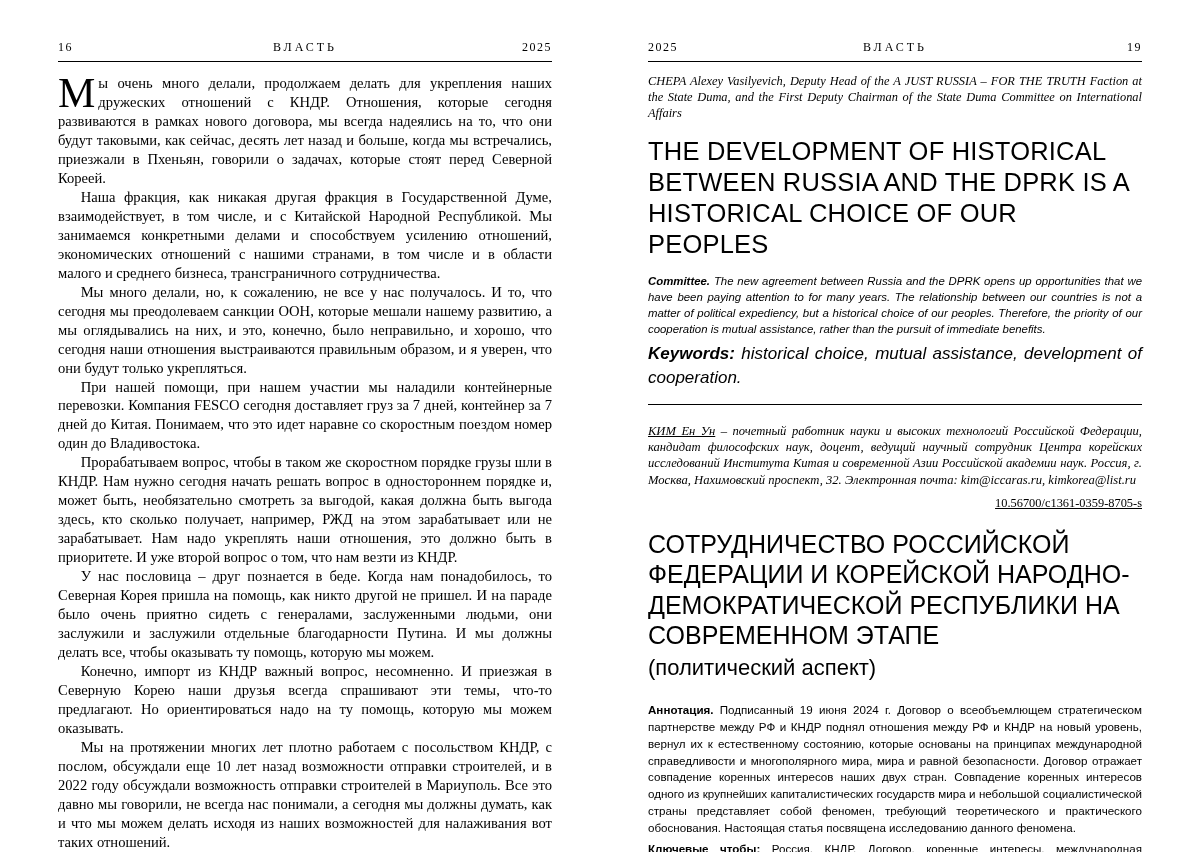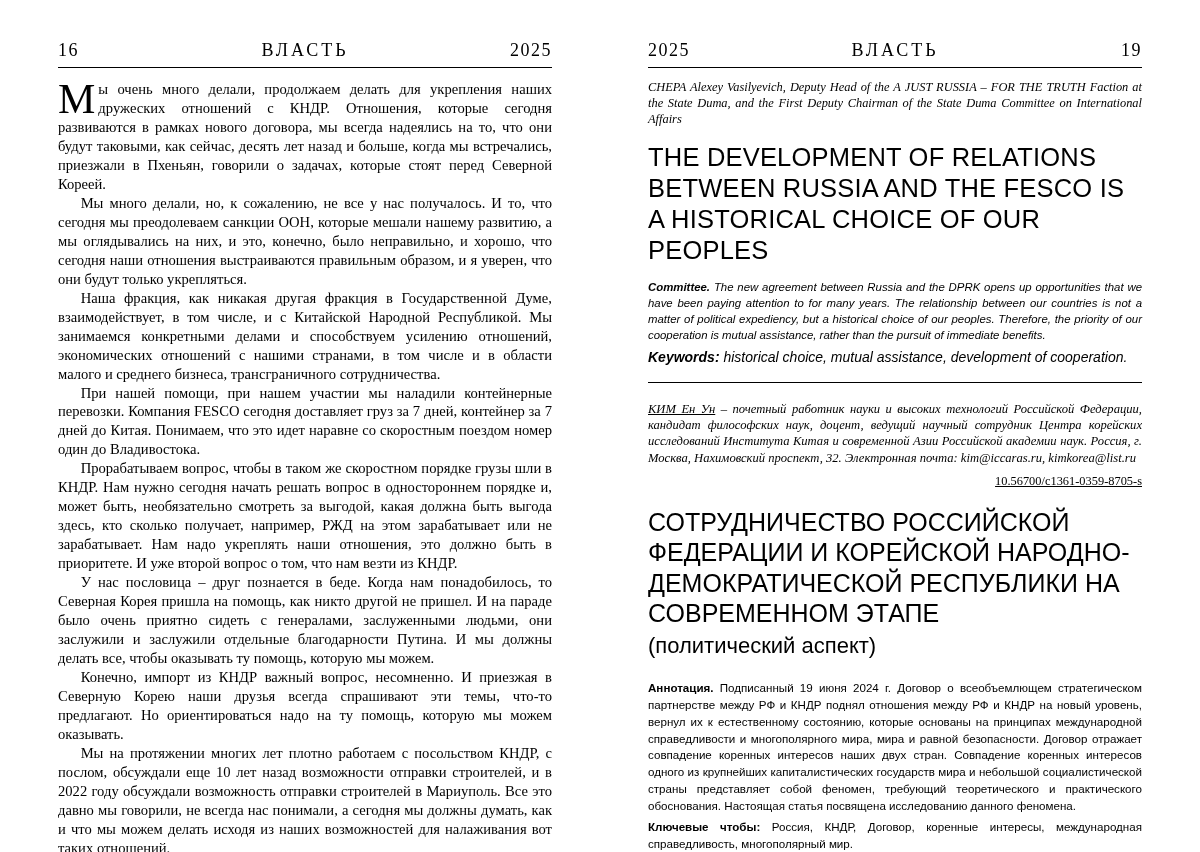--- a/index.html
+++ b/index.html
@@ -29,21 +29,21 @@
     width: 600px;
     padding: 40px 48px 30px 58px;
   }
   .page-right {
     width: 600px;
     padding: 40px 58px 30px 48px;
   }
   .running-head {
     display: flex;
     align-items: center;
-    font-size: 18px;
+    font-size: 12px;
     letter-spacing: 2px;
     margin-bottom: 6px;
   }
   .running-head .rh-left,
   .running-head .rh-right {
     width: 60px;
     font-family: "Liberation Serif", serif;
     letter-spacing: 1.5px;
   }
   .running-head .rh-right { text-align: right; }
@@ -104,21 +104,21 @@
     font-style: italic;
     text-align: justify;
     margin-bottom: 4px;
   }
   .abstract-en b, .kw-en b {
     font-weight: bold;
     font-style: italic;
   }
   .kw-en {
     font-family: "Liberation Sans", sans-serif;
-    font-size: 14px;
+    font-size: 17px;
     line-height: 1.40;
     font-style: italic;
     text-align: justify;
   }
   .sep-rule {
     border: none;
     border-top: 1px solid #000;
     margin: 14px 0 18px 0;
   }
   .author-ru {
@@ -175,43 +175,43 @@
   <div class="page page-left">
     <div class="running-head">
       <div class="rh-left">16</div>
       <div class="rh-center">ВЛАСТЬ</div>
       <div class="rh-right">2025</div>
     </div>
     <hr class="rule">
 
     <div class="body-text">
       <p class="first"><span class="dropcap">М</span><span>ы очень много делали, продолжаем делать для укрепления наших дружеских отношений с КНДР. Отношения, которые сегодня развиваются в рамках нового договора, мы всегда надеялись на то, что они будут таковыми, как сейчас, десять лет назад и больше, когда мы встречались, приезжали в Пхеньян, говорили о задачах, которые стоят перед Северной Кореей.</span></p>
+      <p>Наша фракция, как никакая другая фракция в Государственной Думе, взаимодействует, в том числе, и с Китайской Народной Республикой. Мы занимаемся конкретными делами и способствуем усилению отношений, экономических отношений с нашими странами, в том числе и в области малого и среднего бизнеса, трансграничного сотрудничества.</p>
       <p>Мы много делали, но, к сожалению, не все у нас получалось. И то, что сегодня мы преодолеваем санкции ООН, которые мешали нашему развитию, а мы оглядывались на них, и это, конечно, было неправильно, и хорошо, что сегодня наши отношения выстраиваются правильным образом, и я уверен, что они будут только укрепляться.</p>
-      <p>Наша фракция, как никакая другая фракция в Государственной Думе, взаимодействует, в том числе, и с Китайской Народной Республикой. Мы занимаемся конкретными делами и способствуем усилению отношений, экономических отношений с нашими странами, в том числе и в области малого и среднего бизнеса, трансграничного сотрудничества.</p>
       <p>При нашей помощи, при нашем участии мы наладили контейнерные перевозки. Компания FESCO сегодня доставляет груз за 7 дней, контейнер за 7 дней до Китая. Понимаем, что это идет наравне со скоростным поездом номер один до Владивостока.</p>
       <p>Прорабатываем вопрос, чтобы в таком же скоростном порядке грузы шли в КНДР. Нам нужно сегодня начать решать вопрос в одностороннем порядке и, может быть, необязательно смотреть за выгодой, какая должна быть выгода здесь, кто сколько получает, например, РЖД на этом зарабатывает или не зарабатывает. Нам надо укреплять наши отношения, это должно быть в приоритете. И уже второй вопрос о том, что нам везти из КНДР.</p>
       <p>У нас пословица – друг познается в беде. Когда нам понадобилось, то Северная Корея пришла на помощь, как никто другой не пришел. И на параде было очень приятно сидеть с генералами, заслуженными людьми, они заслужили и заслужили отдельные благодарности Путина. И мы должны делать все, чтобы оказывать ту помощь, которую мы можем.</p>
       <p>Конечно, импорт из КНДР важный вопрос, несомненно. И приезжая в Северную Корею наши друзья всегда спрашивают эти темы, что-то предлагают. Но ориентироваться надо на ту помощь, которую мы можем оказывать.</p>
       <p>Мы на протяжении многих лет плотно работаем с посольством КНДР, с послом, обсуждали еще 10 лет назад возможности отправки строителей, и в 2022 году обсуждали возможность отправки строителей в Мариуполь. Все это давно мы говорили, не всегда нас понимали, а сегодня мы должны думать, как и что мы можем делать исходя из наших возможностей для налаживания вот таких отношений.</p>
     </div>
   </div>
 
   <div class="page page-right">
     <div class="running-head">
       <div class="rh-left">2025</div>
       <div class="rh-center">ВЛАСТЬ</div>
       <div class="rh-right">19</div>
     </div>
     <hr class="rule">
 
     <div class="author-en">
       <span class="caps">CHEPA Alexey Vasilyevich</span><span>, Deputy Head of the A JUST RUSSIA – FOR THE TRUTH Faction at the State Duma, and the First Deputy Chairman of the State Duma Committee on International Affairs</span>
     </div>
 
-    <h1 class="title-en">THE DEVELOPMENT OF RELATIONS BETWEEN RUSSIA AND THE FESCO IS A HISTORICAL CHOICE OF OUR PEOPLES</h1>
+    <h1 class="title-en">THE DEVELOPMENT OF HISTORICAL BETWEEN RUSSIA AND THE DPRK IS A HISTORICAL CHOICE OF OUR PEOPLES</h1>
 
     <div class="abstract-en">
       <b>Committee.</b><span> The new agreement between Russia and the DPRK opens up opportunities that we have been paying attention to for many years. The relationship between our countries is not a matter of political expediency, but a historical choice of our peoples. Therefore, the priority of our cooperation is mutual assistance, rather than the pursuit of immediate benefits.</span>
     </div>
     <div class="kw-en">
       <b>Keywords:</b><span> historical choice, mutual assistance, development of cooperation.</span>
     </div>
 
     <hr class="sep-rule">
 

